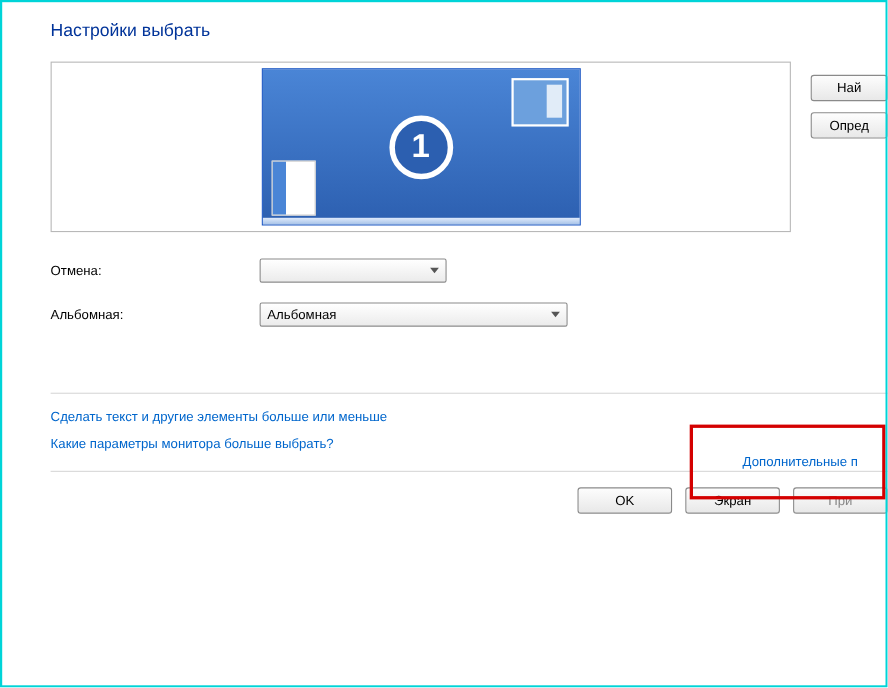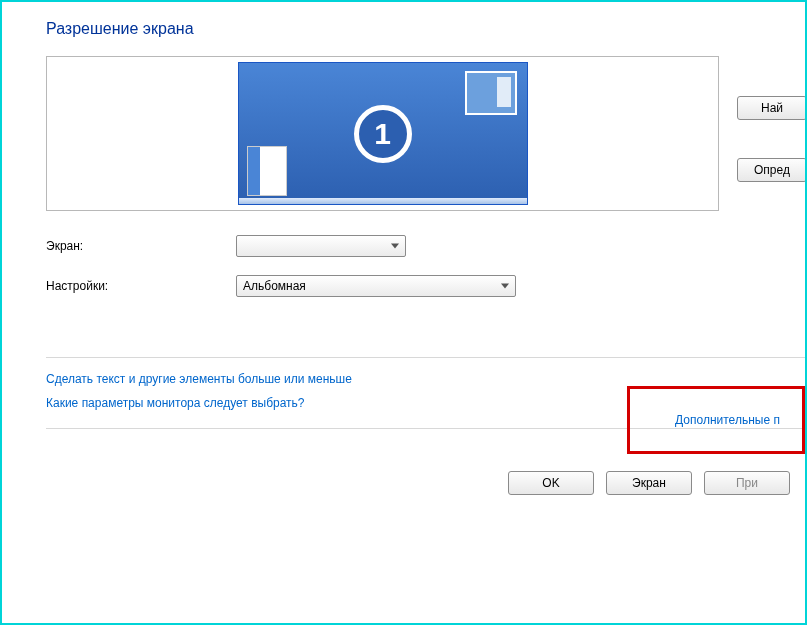--- a/index.html
+++ b/index.html
@@ -110,21 +110,20 @@
   }
   .win-button {
     background: linear-gradient(#fdfdfd, #e8e8e8);
     border: 1px solid #8a8a8a;
     border-radius: 3px;
     font-size: 12px;
     padding: 4px 10px;
     min-width: 70px;
     text-align: center;
     cursor: default;
-    margin-top: 28px;
   }
   .form-row {
     display: flex;
     align-items: center;
     margin: 18px 0;
   }
   .form-label {
     width: 190px;
   }
   .combo {
@@ -177,67 +176,67 @@
   }
   .hr {
     border: none;
     border-top: 1px solid #d8d8d8;
     margin: 18px 0 14px 0;
   }
   .footer-buttons {
     display: flex;
     gap: 12px;
     justify-content: flex-end;
-    padding-right: 17px;
+    padding-right: 0;
   }
   .footer-buttons .win-button {
     min-width: 86px;
     padding: 4px 14px;
   }
   .footer-buttons .win-button.disabled {
     color: #888;
   }
 </style>
 </head>
 <body>
 
 <div class="panel">
 
-  <div class="title">Разрешение экрана</div>
+  <div class="title">Настройки выбрать</div>
 
   <div class="preview-row">
     <div class="preview-box">
       <div class="monitor-preview">
         <div class="mini-window"></div>
         <div class="monitor-circle">1</div>
         <div class="mini-menu"></div>
         <div class="taskbar-mini"></div>
       </div>
     </div>
     <div class="side-buttons">
       <div class="win-button">Най</div>
       <div class="win-button">Опред</div>
     </div>
   </div>
 
   <div class="form-row">
-    <div class="form-label">Экран:</div>
+    <div class="form-label">Отмена:</div>
     <div class="combo narrow"></div>
   </div>
 
 
   <div class="form-row">
-    <div class="form-label">Настройки:</div>
+    <div class="form-label">Альбомная:</div>
     <div class="combo wide">Альбомная</div>
   </div>
 
   <div class="links-section">
     <hr class="hr">
     <span class="link">Сделать текст и другие элементы больше или меньше</span>
-    <span class="link">Какие параметры монитора следует выбрать?</span>
+    <span class="link">Какие параметры монитора больше выбрать?</span>
   </div>
 
   <hr class="hr">
 
   <div class="footer-buttons">
     <div class="win-button">OK</div>
     <div class="win-button">Экран</div>
     <div class="win-button disabled">При</div>
   </div>
 

